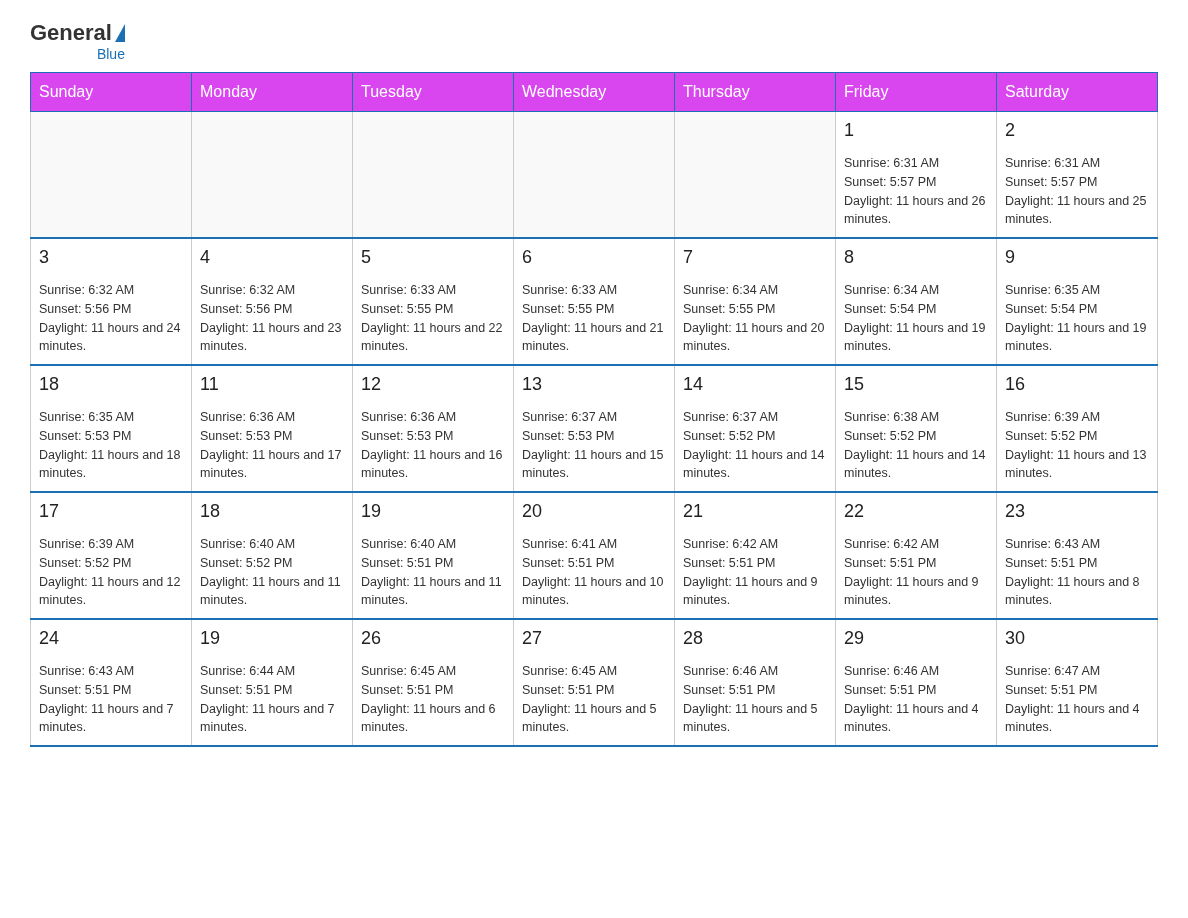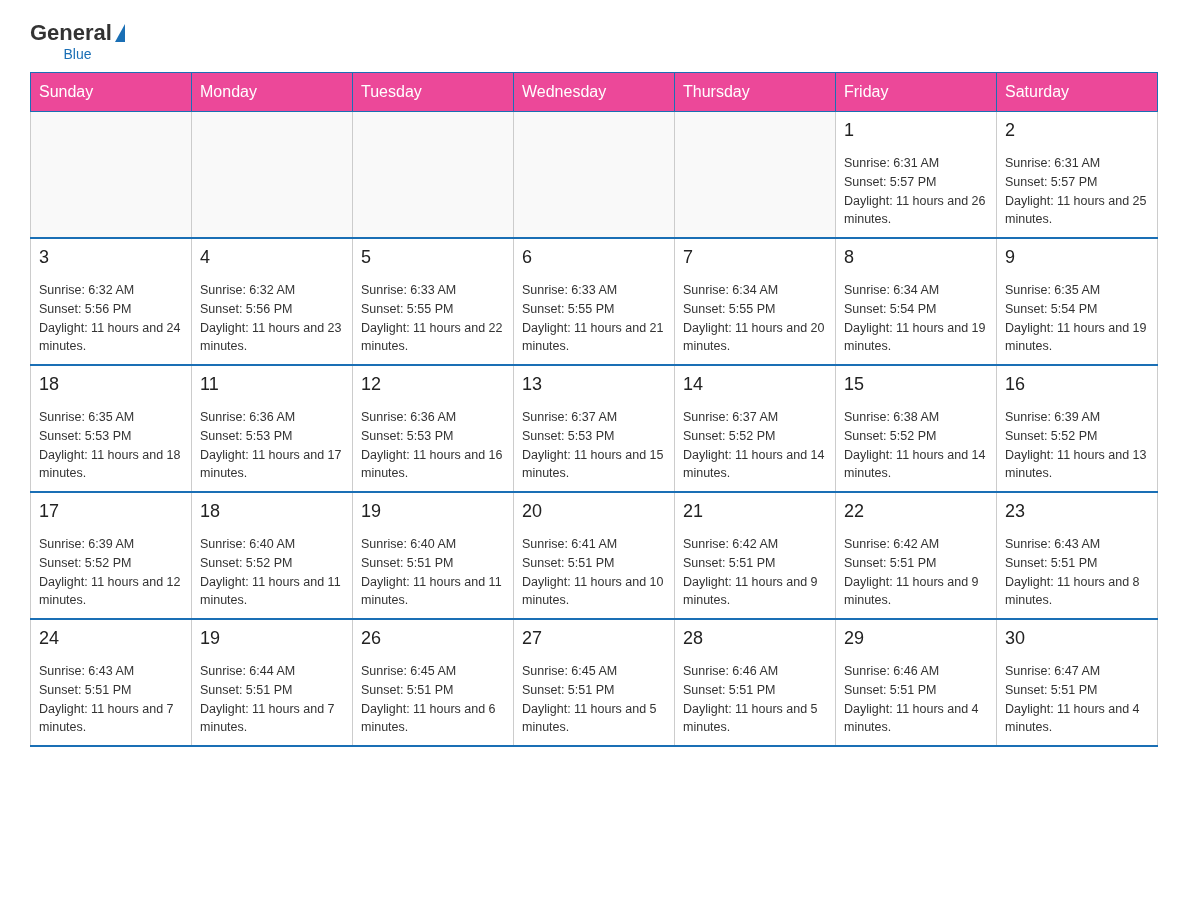--- a/index.html
+++ b/index.html
@@ -22,21 +22,21 @@
       color: #333;
     }
     .logo-text-blue {
       font-size: 14px;
       font-weight: normal;
       color: #1a6fb5;
     }
     .logo-wrapper {
       display: flex;
       flex-direction: column;
-      align-items: center;
+      align-items: flex-end;
     }
     .logo-top-row {
       display: flex;
       align-items: center;
     }
     .title-section {
       text-align: right;
     }
     .month-title {
       font-size: 46px;
@@ -47,21 +47,21 @@
       font-size: 22px;
       color: #333;
       margin-top: 4px;
     }
     .calendar {
       width: 100%;
       border-collapse: collapse;
       margin-top: 8px;
     }
     .calendar thead tr th {
-      background-color: #ec4899;
+      background-color: #d946ef;
       color: #fff;
       padding: 10px 8px;
       font-size: 16px;
       font-weight: normal;
       text-align: left;
       border: 1px solid #1a6fb5;
     }
     .calendar tbody tr td {
       vertical-align: top;
       padding: 8px;

